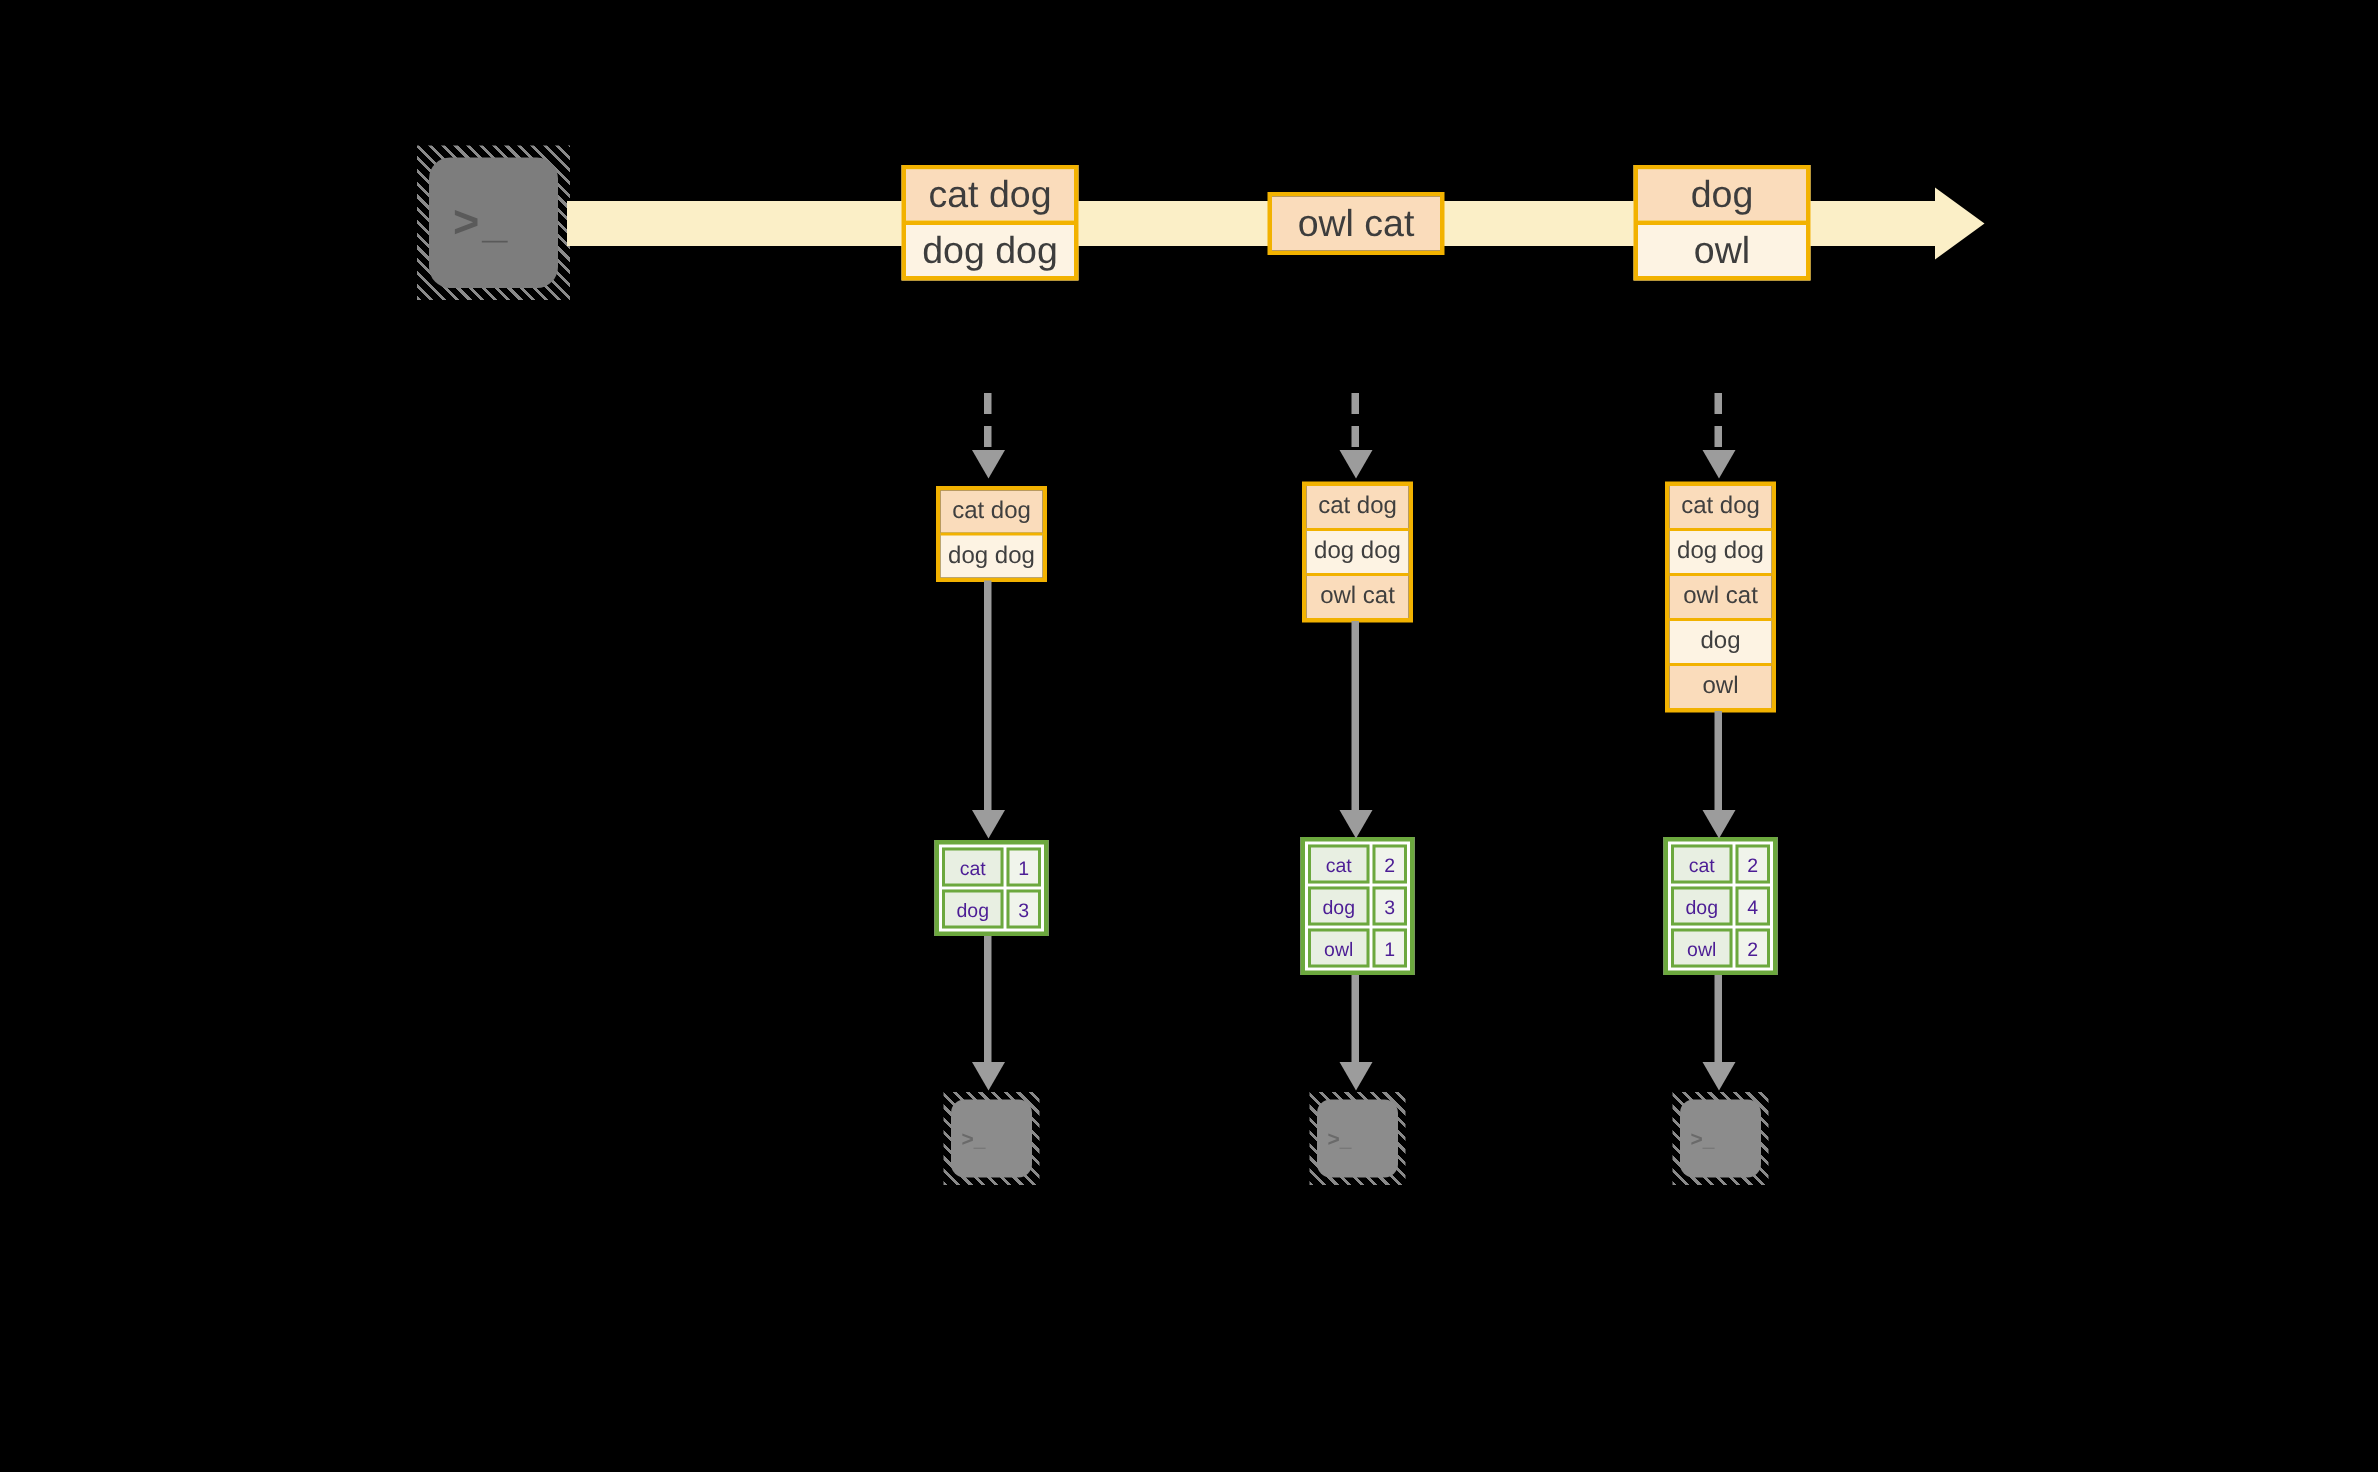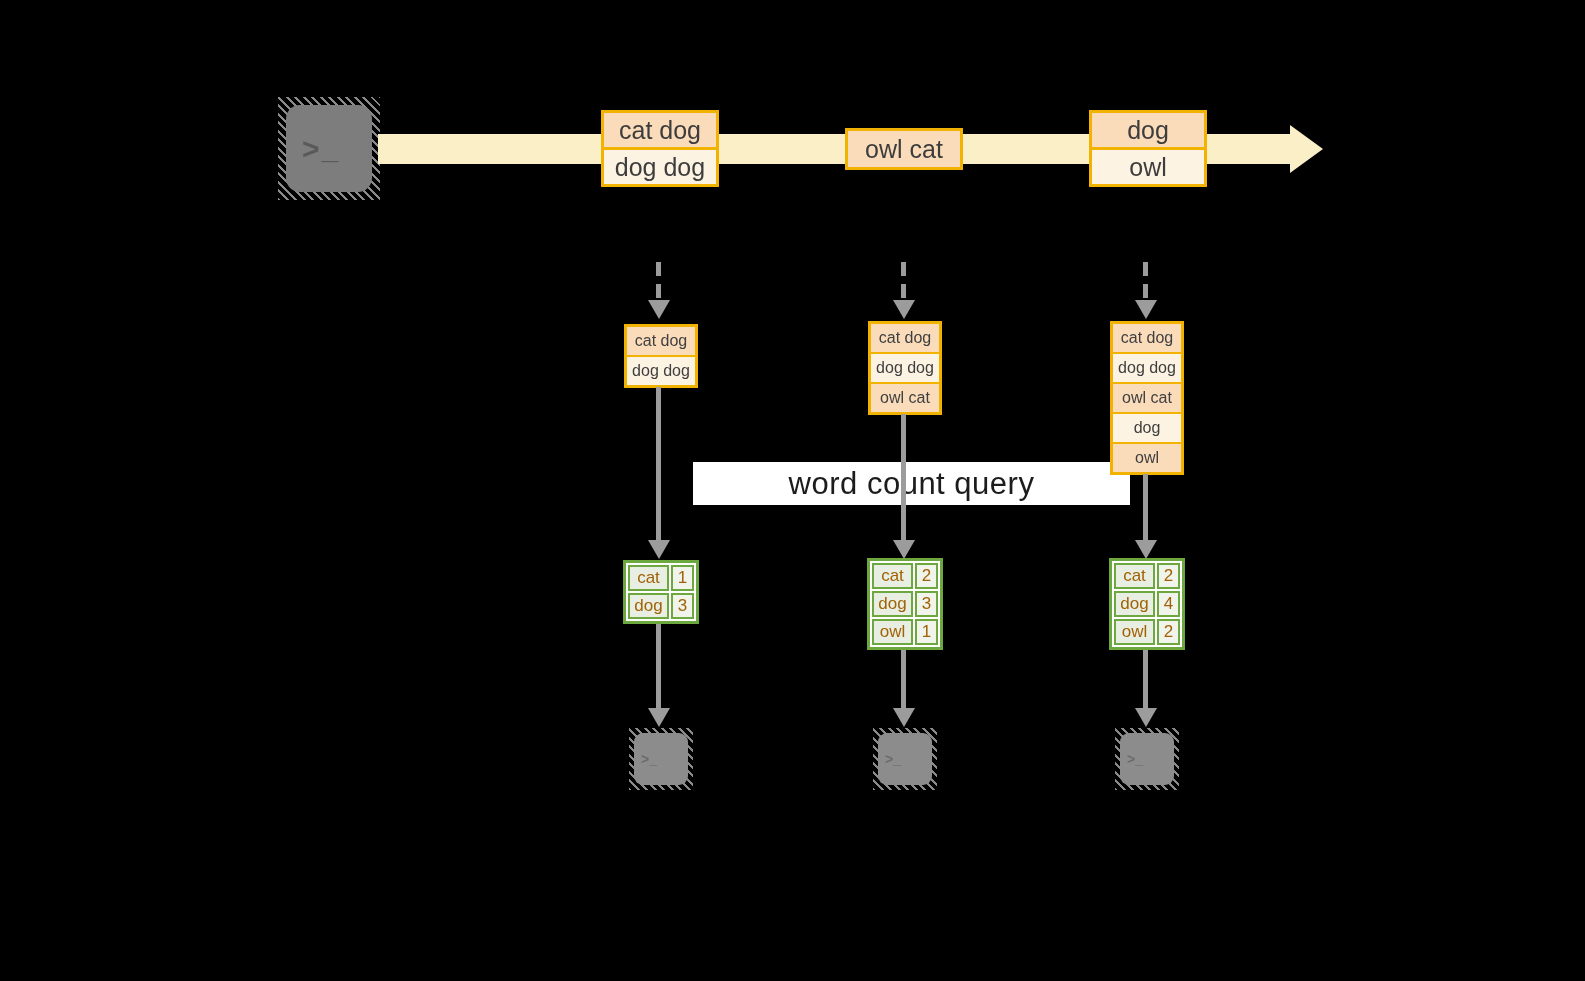--- a/index.html
+++ b/index.html
@@ -72,21 +72,21 @@
   .band-label { font-size:31px; color:#1c1c1c; letter-spacing:0.5px; }
 
   
   .gtab {
     background:#ffffff; border:3px solid #6CA83E; padding:2px;
     display:grid; grid-template-columns:41px 23px; gap:2px;
   }
   .gcell {
     height:26px; border:2px solid #6CA83E; box-sizing:border-box;
     display:flex; align-items:center; justify-content:center;
-    font-size:17px; color:#a16207;
+    font-size:13px; color:#4c1d95;
   }
   .gword { background:#E8EFE2; }
   .gcount { background:#F0F4EB; }
 
   .z1 { z-index:1; } .z2 { z-index:2; } .z3 { z-index:3; }
 </style>
 </head>
 <body>
 
 <div class="canvas">
@@ -129,23 +129,20 @@
     <div class="strow">owl cat</div>
   </div>
   <div class="abs stbox z2" style="left:1110px; top:321px;">
     <div class="strow">cat dog</div>
     <div class="strow">dog dog</div>
     <div class="strow">owl cat</div>
     <div class="strow">dog</div>
     <div class="strow">owl</div>
   </div>
 
-  <div class="abs band z1" style="left:693px; top:462px; width:437px; height:43px;">
-    <span class="band-label">word count query</span>
-  </div>
 
   <div class="abs vline z3" style="left:656px; top:387px; height:153px;"></div>
   <div class="abs ahead z3" style="left:648px; top:540px;"></div>
   <div class="abs vline z3" style="left:901px; top:414px; height:126px;"></div>
   <div class="abs ahead z3" style="left:893px; top:540px;"></div>
   <div class="abs vline z3" style="left:1143px; top:474px; height:66px;"></div>
   <div class="abs ahead z3" style="left:1135px; top:540px;"></div>
 
   <div class="abs gtab z2" style="left:623px; top:560px;">
     <div class="gcell gword">cat</div>

